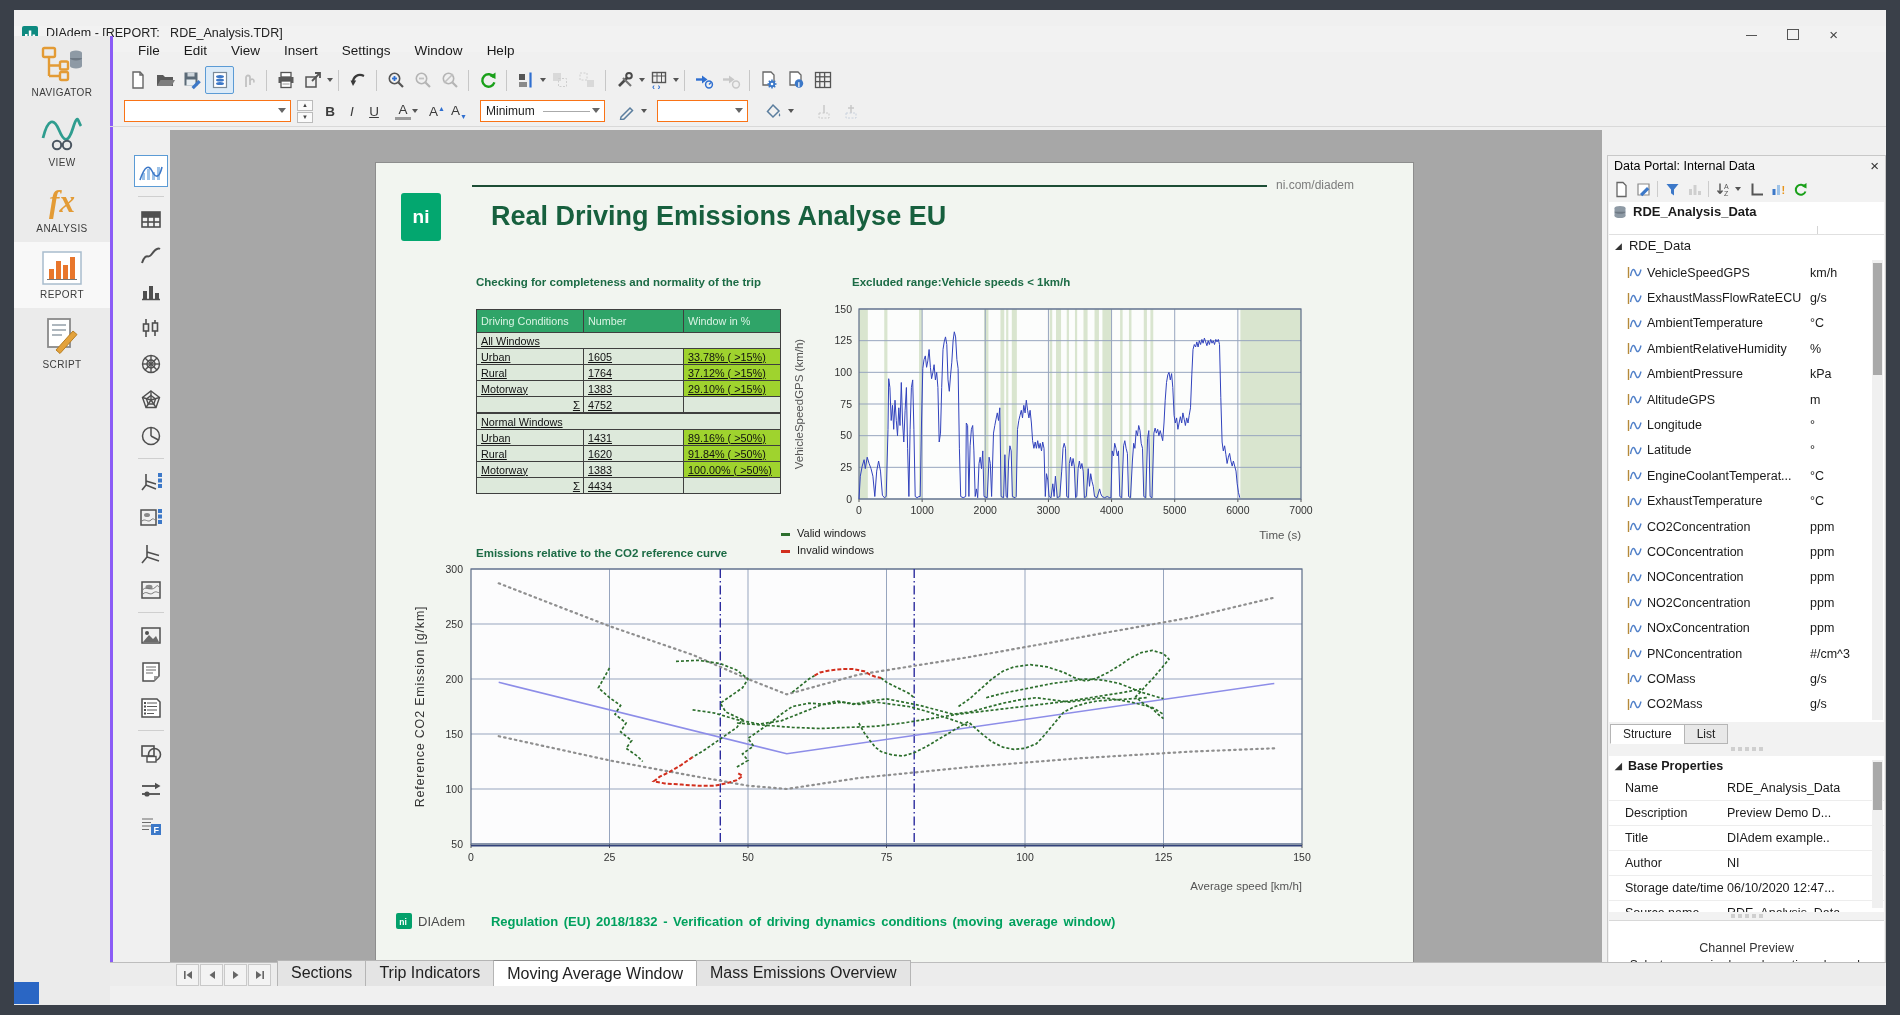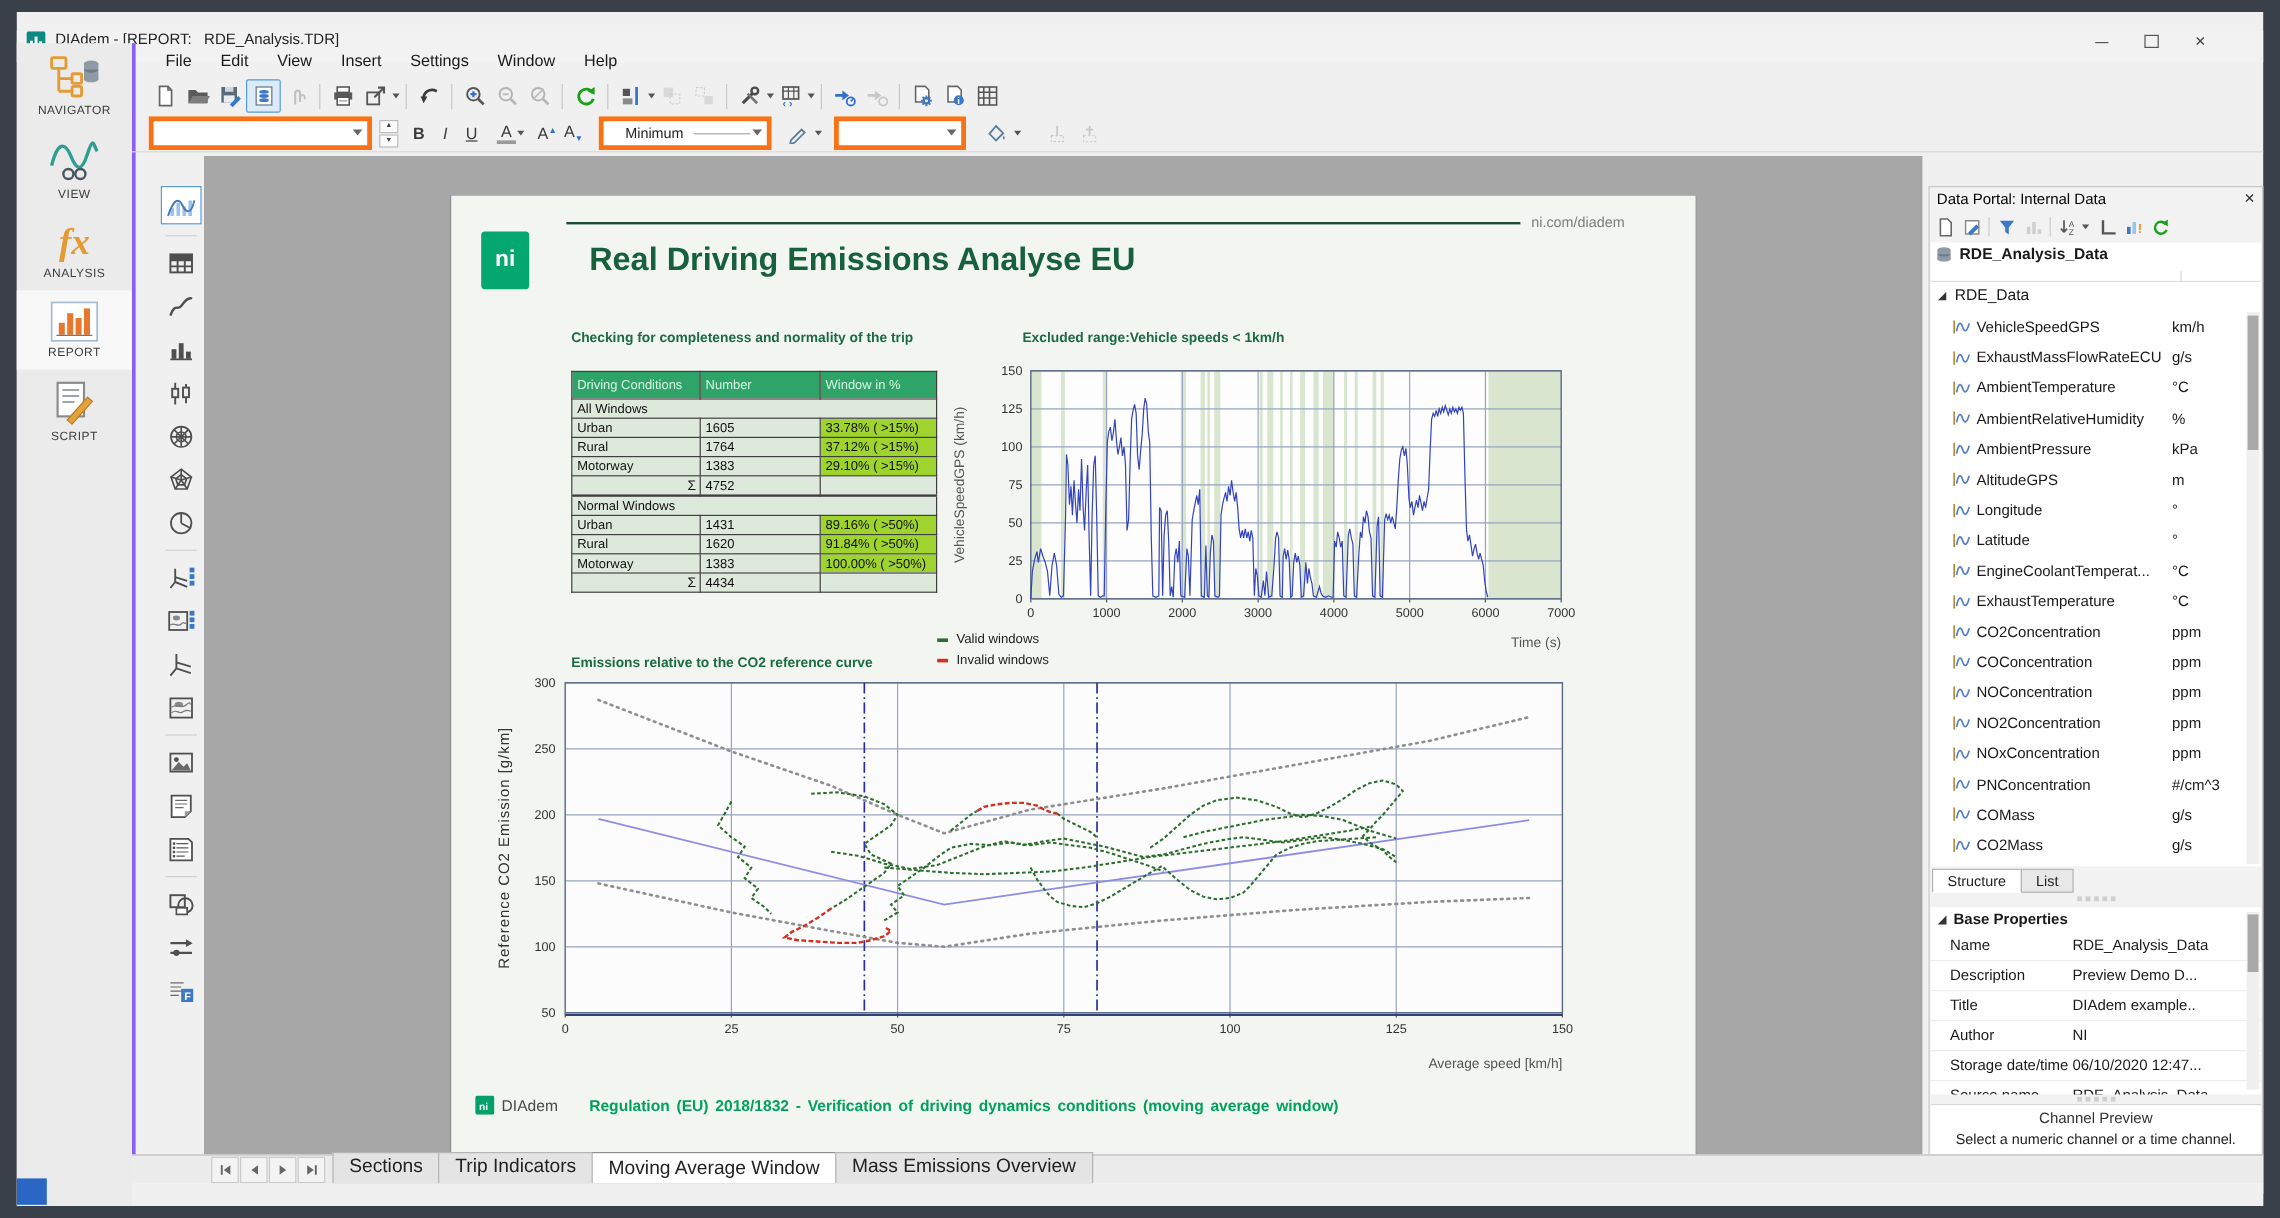--- a/index.html
+++ b/index.html
@@ -24,21 +24,21 @@
   .menubar{position:absolute;left:96px;top:28px;right:0;height:24px;display:flex;align-items:center;padding-left:18px;gap:4px;}
   .menu-item{font-size:13.5px;color:#1a1a1a;padding:2px 10px;}
   .toolbar{position:absolute;left:96px;right:0;display:flex;align-items:center;}
   .tb1{top:54px;height:32px;padding-left:14px;}
   .tb2{top:86px;height:30px;padding-left:14px;border-bottom:1px solid #d9d9d9;}
   .tbtn{width:27px;height:26px;display:flex;align-items:center;justify-content:center;border-radius:2px;flex:0 0 auto;}
   .tbtn.active{border:1px solid #5b9bd5;background:#dcebf8;}
   .dis{opacity:.38;}
   .sep{width:1px;height:21px;background:#c7c7c7;margin:0 5px;flex:0 0 auto;}
   .caret{width:0;height:0;border-left:3.5px solid transparent;border-right:3.5px solid transparent;border-top:4px solid #555;margin-left:1px;flex:0 0 auto;}
-  .combo{height:20px;background:#fff;border:4px solid #f97316;display:flex;align-items:center;font-size:12px;color:#222;padding-left:18px;position:relative;}
+  .combo{height:20px;background:#fff;border:1px solid #f97316;display:flex;align-items:center;font-size:12px;color:#222;padding-left:5px;position:relative;}
   .combo .arr{position:absolute;right:4px;top:7px;width:0;height:0;border-left:4px solid transparent;border-right:4px solid transparent;border-top:5px solid #666;}
   .spin{display:flex;flex-direction:column;gap:1px;margin:0 6px;}
   .spin b{width:14px;height:9px;background:#fafafa;border:1px solid #bbb;font-size:6px;color:#444;display:flex;align-items:center;justify-content:center;}
   .fmt{font-size:13.5px;color:#3c3c3c;width:22px;text-align:center;}
   
   .toolstrip{position:absolute;left:116px;top:145px;width:42px;display:flex;flex-direction:column;align-items:center;gap:9px;}
   .tsi{width:27px;height:27px;display:flex;align-items:center;justify-content:center;}
   .tsi.sel{width:32px;height:30px;background:#fff;border:1px solid #5b9bd5;}
   .tsdiv{width:26px;height:1px;background:#cfcfcf;}
   
@@ -47,21 +47,21 @@
   .nilogo{position:absolute;left:25px;top:30px;width:40px;height:48px;background:#03a76f;border-radius:3px;
      display:flex;align-items:center;justify-content:center;color:#fff;font-weight:bold;font-size:19px;}
   .rule{position:absolute;left:96px;top:22px;width:795px;height:2px;background:#1d4d35;}
   .brand{position:absolute;left:900px;top:15px;font-size:12px;color:#7c7c7c;}
   .ptitle{position:absolute;left:115px;top:38px;font-size:27px;font-weight:bold;color:#17603e;margin:0;}
   .sectitle{position:absolute;font-size:11.5px;font-weight:bold;color:#1c6b45;}
   
   .wtbl{border-collapse:collapse;table-layout:fixed;font-size:10.8px;color:#111;}
   .wtbl th,.wtbl td{border:1px solid #3f3f3f;padding:1px 4px;height:13px;overflow:hidden;white-space:nowrap;}
   .wtbl th{background:#2fa468;color:#d9f3e3;font-weight:normal;text-align:left;height:20px;}
-  .wtbl td{background:#dde9db;}
+  .wtbl td{background:#dde9db;text-decoration:underline;}
   .wtbl td.hl{background:#9fd32e;}
   .wtbl tr.sec td{background:#dde9db;}
   .wtbl td.sig{text-align:right;font-size:11.5px;padding-right:3px;}
   .wtbl tr.nrm td{border-top:2px solid #3f3f3f;}
   
   .legend{position:absolute;left:405px;top:362px;font-size:11px;color:#222;line-height:17px;}
   .mk{display:inline-block;width:9px;height:3px;margin-right:7px;vertical-align:middle;}
   svg text{font-family:"Liberation Sans",sans-serif;}
   .tick{font-size:10.5px;fill:#333;}
   .axlab{font-size:11.5px;fill:#555;}
@@ -95,21 +95,21 @@
   .ptab{padding:2px 12px;font-size:12px;border:1px solid #b5b5b5;background:#e8e8e8;color:#222;margin-right:-1px;}
   .ptab.on{background:#fff;border-bottom:1px solid #fff;}
   .dots{position:absolute;left:50%;transform:translateX(-50%);display:flex;gap:3px;}
   .dots i{width:4px;height:4px;background:#cfcfcf;}
   .props-block{position:absolute;left:1px;right:1px;top:600px;height:156px;background:#fff;overflow:hidden;}
   .propshead{display:flex;align-items:center;gap:6px;font-weight:bold;font-size:12.5px;padding:3px 0 3px 6px;}
   .prop-row{display:flex;height:24px;align-items:center;border-bottom:1px solid #ededed;padding-left:16px;}
   .prop-label{width:102px;flex:0 0 auto;overflow:hidden;white-space:nowrap;}
   .prop-value{flex:1;overflow:hidden;white-space:nowrap;}
   .preview-block{position:absolute;left:1px;right:1px;top:764px;bottom:1px;background:#fff;border-top:1px solid #d8d8d8;text-align:center;}
-  .pv-title{font-size:12.5px;color:#333;margin-top:4px;}
+  .pv-title{font-size:12.5px;color:#333;margin-top:20px;}
   .pv-hint{font-size:12px;color:#222;margin-top:3px;}
   
   .tabbar{position:absolute;left:96px;right:0;top:952px;height:24px;background:#ececec;border-top:1px solid #bdbdbd;display:flex;align-items:flex-end;}
   .navbtns{display:flex;margin-left:66px;margin-bottom:1px;gap:1px;}
   .nbtn{width:21px;height:20px;background:#f3f3f3;border:1px solid #c9c9c9;display:flex;align-items:center;justify-content:center;}
   .sheettabs{display:flex;margin-left:6px;}
   .sheet-tab{padding:3px 13px 3px 13px;font-size:16px;color:#222;background:#e4e4e4;border:1px solid #b5b5b5;margin-right:-1px;}
   .sheet-tab.active{background:#fff;padding-top:4px;border-top:1px solid #8f8f8f;}
   .statusstrip{position:absolute;left:96px;right:0;top:976px;height:19px;background:#f0f0f0;}
 </style>

